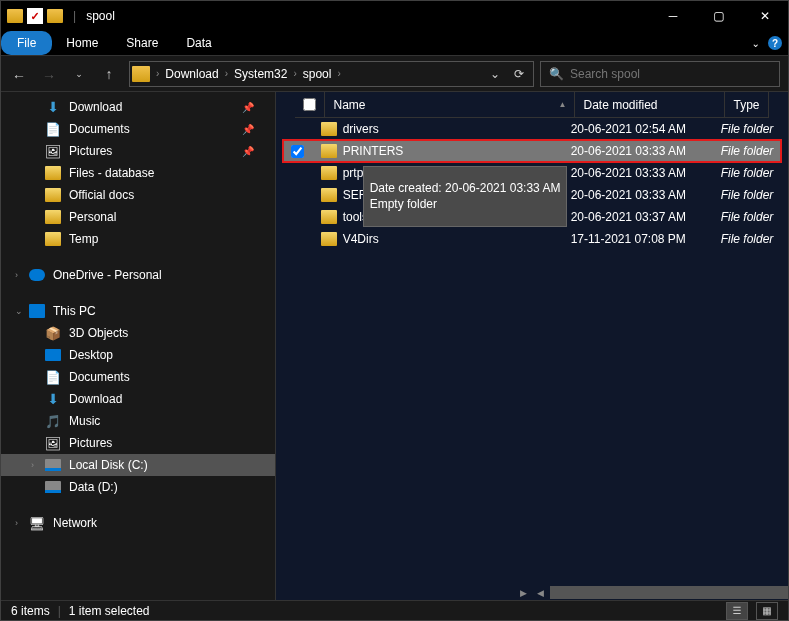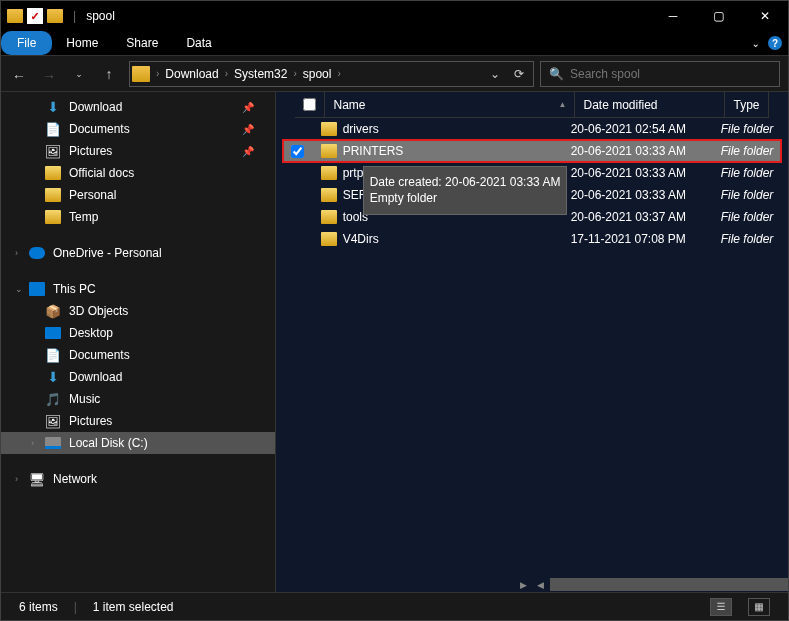--- a/index.html
+++ b/index.html
@@ -78,29 +78,29 @@
 .row { display: flex; height: 22px; align-items: center; color: #fff; }
 .row.selected { background: #777; }
 .row .c { padding: 0 8px; display: flex; align-items: center; gap: 6px; }
 .row .c.cb { width: 30px; justify-content:center; }
 .row .c.name { width: 250px; }
 .row .c.date { width: 150px; }
 .row .c.type { flex: 1; font-style: italic; }
 .row input[type=checkbox] { width:13px; height:13px; }
 .row.selected.highlight-box { outline: 2px solid #e31b1b; outline-offset: -1px; }
 
-.tooltip { position: absolute; left: 80px; top: 48px; background: #4a4a4a; border: 1px solid #666; color: #fff; padding: 8px 6px; font-size: 12px; line-height:1.3; z-index:10; }
+.tooltip { position: absolute; left: 80px; top: 48px; background: #4a4a4a; border: 1px solid #666; color: #fff; padding: 14px 6px; font-size: 12px; line-height:1.3; z-index:10; }
 
 .hscroll { height: 17px; background: #2b2b2b; border-top: 1px solid #333; position: relative; }
 .hscroll .thumb { position:absolute; left:18px; top:2px; height:13px; width:380px; background:#555; }
 .hscroll .arr { position:absolute; top:0; width:17px; height:17px; display:flex; align-items:center; justify-content:center; color:#888; font-size:9px; }
 .hscroll .arr.l { left:0; } .hscroll .arr.r { right:0; }
 
 
-.statusbar { height: 28px; background: #191919; border-top: 1px solid #333; display: flex; align-items: center; color: #fff; padding: 0 18px; gap: 16px; }
+.statusbar { height: 20px; background: #191919; border-top: 1px solid #333; display: flex; align-items: center; color: #fff; padding: 0 10px; gap: 8px; }
 .statusbar .sep { color: #555; }
 .statusbar .spacer { flex:1; }
 .view-btn { width:22px; height:18px; border:1px solid #555; display:flex; align-items:center; justify-content:center; font-size:10px; color:#ccc; }
 .view-btn.active { background:#444; }
 </style>
 </head>
 <body>
 
 <div class="window">
 
@@ -168,20 +168,24 @@
             <span>Documents</span>
             <span class="pin">📌</span>
           </div>
           <div class="nav-item indent1">
             <span class="ico-gen ico-pic"></span>
             <span>Pictures</span>
             <span class="pin">📌</span>
           </div>
           <div class="nav-item indent1">
             <span class="folder-icon"></span>
+            <span>Files - database</span>
+          </div>
+          <div class="nav-item indent1">
+            <span class="folder-icon"></span>
             <span>Official docs</span>
           </div>
           <div class="nav-item indent1">
             <span class="folder-icon"></span>
             <span>Personal</span>
           </div>
           <div class="nav-item indent1">
             <span class="folder-icon"></span>
             <span>Temp</span>
           </div>
@@ -229,20 +233,26 @@
             <span class="ico-gen ico-pic"></span>
             <span>Pictures</span>
           </div>
           <div class="nav-item indent1 selected">
             <span class="expand l1">›</span>
             <span class="ico-gen">
               <span class="ico-disk"></span>
             </span>
             <span>Local Disk (C:)</span>
           </div>
+          <div class="nav-item indent1">
+            <span class="ico-gen">
+              <span class="ico-disk"></span>
+            </span>
+            <span>Data (D:)</span>
+          </div>
         </div>
       <div class="nav-group-gap"></div>
       <div class="nav-item">
         <span class="expand">›</span>
         <span class="ico-gen ico-network"></span>
         <span>Network</span>
       </div>
     </div>
 
     <div class="filelist">

